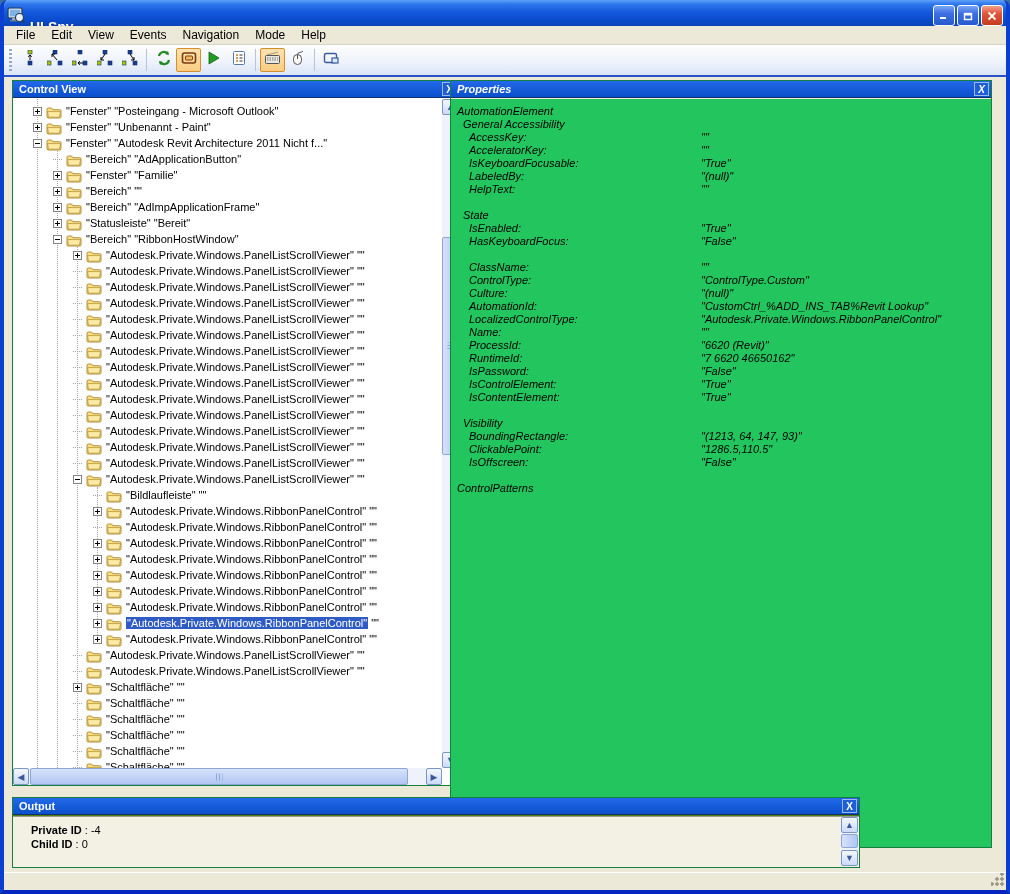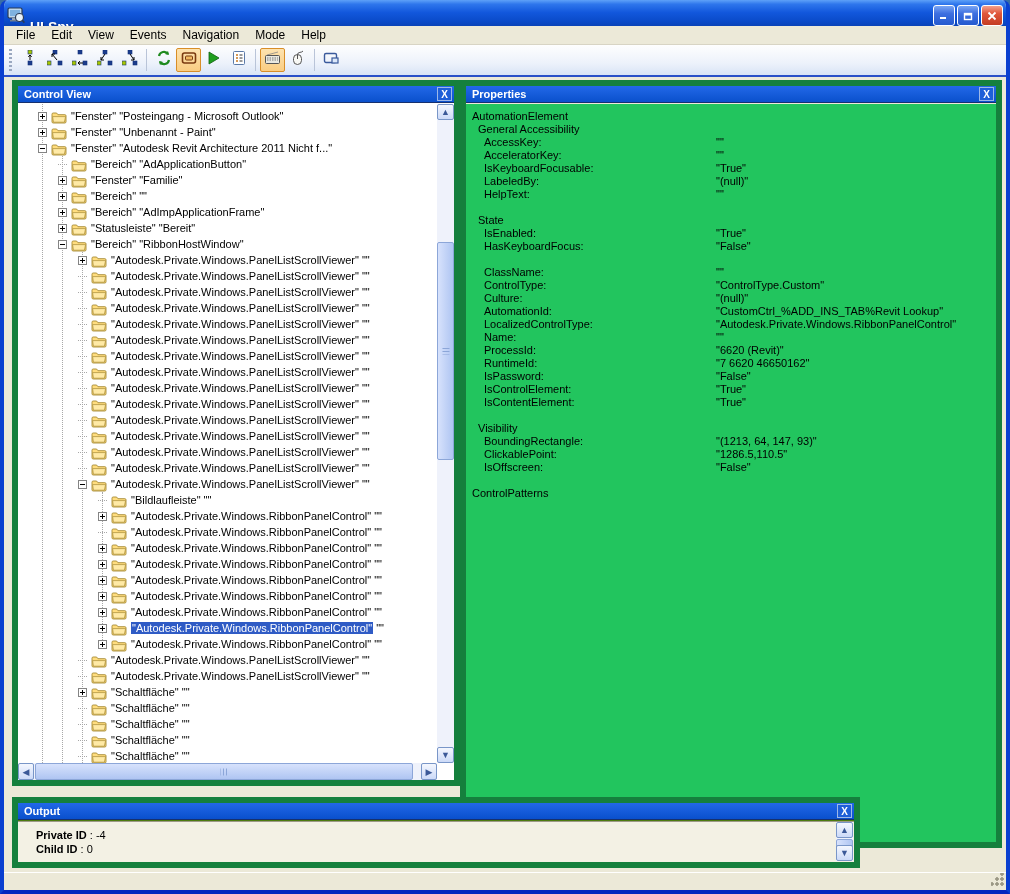--- a/index.html
+++ b/index.html
@@ -34,30 +34,30 @@
   .tb-grip { width:7px; height:22px; margin:0 3px 0 1px;
     background:repeating-linear-gradient(180deg,#9AA8C0 0 2px,transparent 2px 4px);
     background-size:3px 100%; background-repeat:no-repeat; background-position:2px 0; }
   .tool-btn { width:25px; height:24px; display:flex; align-items:center; justify-content:center;
     border:1px solid transparent; border-radius:2px; }
   .tool-btn.pressed { background:linear-gradient(180deg,#FDE3B0 0%,#FACD82 100%); border:1px solid #D88E28; }
   .tool-sep { width:1px; height:22px; background:#B9C4D8; margin:0 4px; }
   .client-divider { position:absolute; top:75px; left:0; right:0; height:2px; background:#2A50C8; }
 
   
-  .panel { position:absolute; background:#fff; border:6px solid #15803d; }
+  .panel { position:absolute; background:#fff; border:1px solid #15803d; }
   .panel-header { height:17px; background:linear-gradient(180deg,#2268E8 0%,#0A50CC 100%);
     display:flex; align-items:center; position:relative; border-bottom:1px solid #16306E; }
   .panel-title { color:#fff; font-size:11px; font-weight:bold; margin-left:6px; }
   .panel-close { position:absolute; right:2px; top:1px; width:15px; height:14px;
     background:#1E5FD8; border:1px solid #9DB8E8; color:#fff; font-size:10px; font-weight:bold;
     display:flex; align-items:center; justify-content:center; }
 
   #control-panel { left:8px; top:80px; width:448px; height:706px; }
-  #props-panel  { left:456px; top:80px; width:542px; height:768px; background:#ECE9D8; }
+  #props-panel  { left:446px; top:80px; width:542px; height:768px; background:#ECE9D8;font-style:italic; }
 
   
   .tree-viewport { position:absolute; top:18px; left:0; width:429px; bottom:17px;
     overflow:hidden; background:#fff; }
   .tree-guides { position:absolute; top:0; bottom:0; width:1px; border-left:1px dotted #A8A8A8; }
   .tree-row { position:relative; height:16px; display:flex; align-items:center; white-space:nowrap; }
   .expander { width:9px; height:9px; flex:0 0 9px; border:1px solid #848484; background:#fff;
     position:relative; margin-right:4px; z-index:2; }
   .expander::before { content:""; position:absolute; left:1px; right:1px; top:3px; height:1px; background:#000; }
   .expander.plus::after { content:""; position:absolute; top:1px; bottom:1px; left:3px; width:1px; background:#000; }

